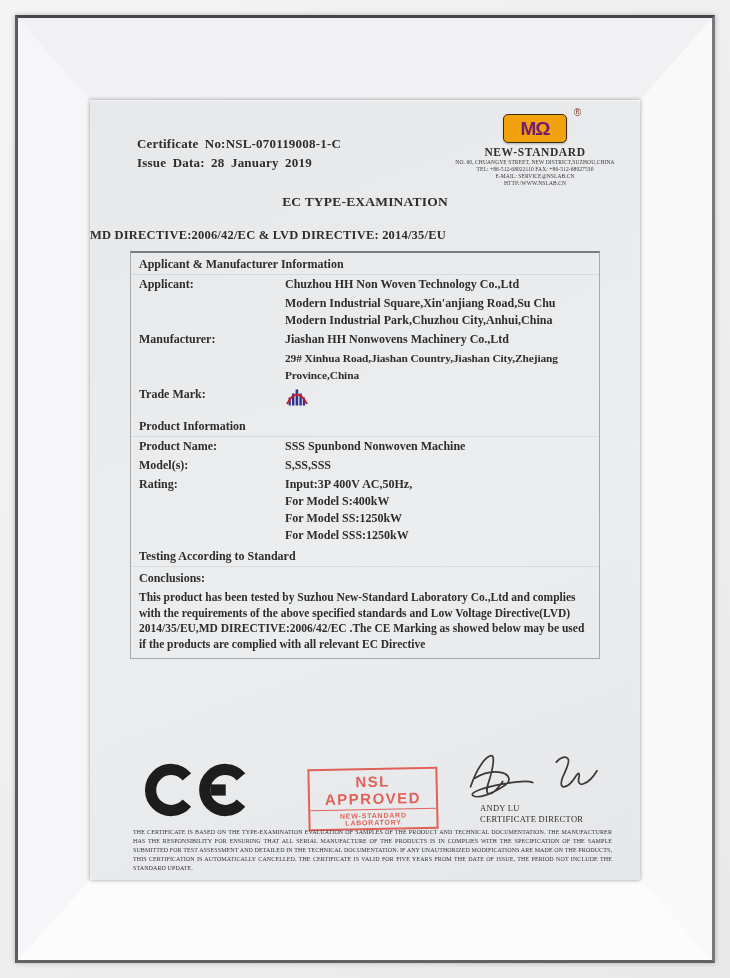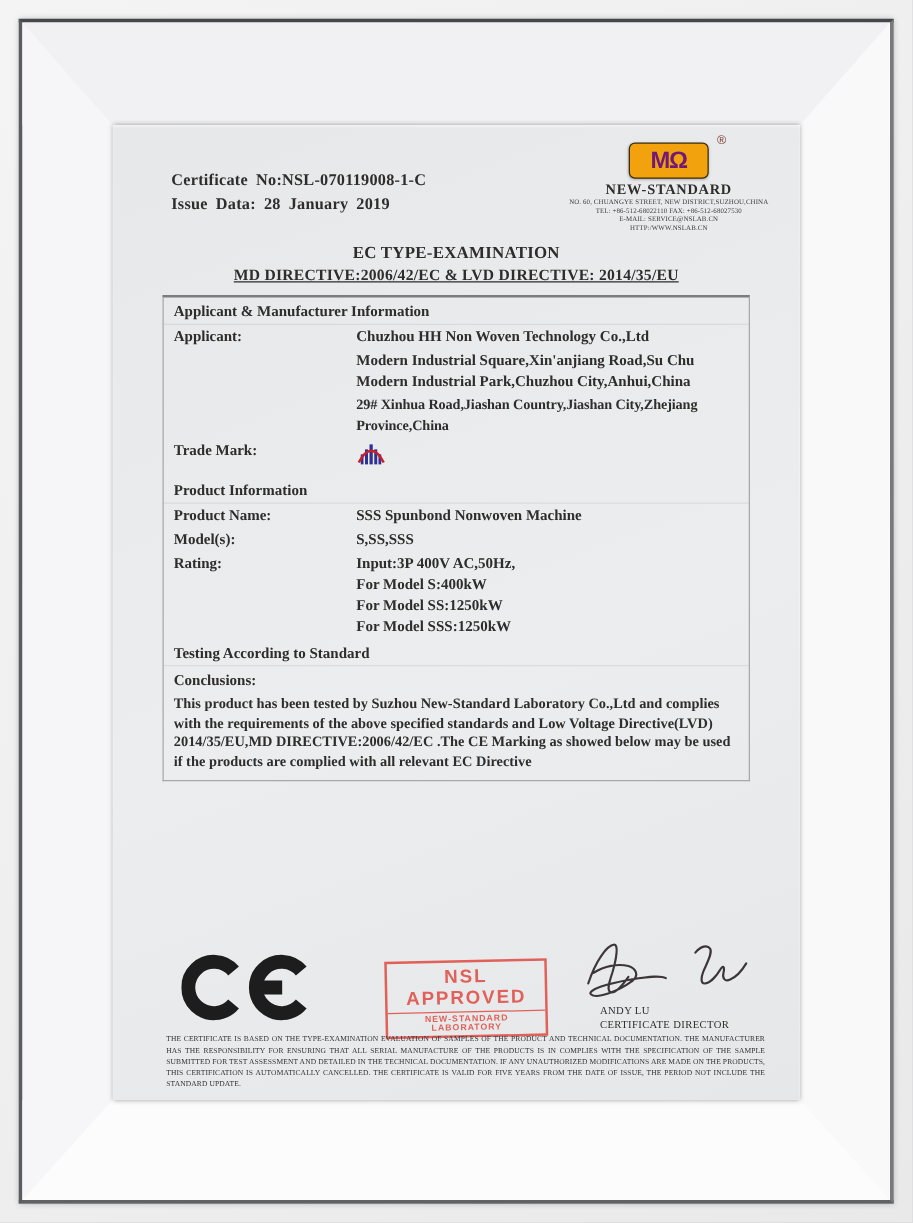--- a/index.html
+++ b/index.html
@@ -36,21 +36,21 @@
     display:flex;align-items:center;justify-content:center;
     font-family:"Liberation Sans","DejaVu Sans",sans-serif;font-weight:800;
     font-size:19px;letter-spacing:-1px;color:#701a75;box-shadow:0 1px 2px rgba(0,0,0,.25);
   }
   .reg-mark{position:absolute;top:-7px;right:-14px;font-size:10px;color:#7c3a34;font-family:"Liberation Sans",sans-serif;}
   .issuer-name{font-size:11.5px;font-weight:700;letter-spacing:.6px;margin-top:3px;}
   .issuer-contact{font-size:5.5px;line-height:7px;color:#3a3a3c;letter-spacing:.1px;margin-top:1px;font-family:"Liberation Serif",serif;}
   
   .title{text-align:center;font-size:31px;font-weight:600;letter-spacing:.5px;color:#222120;margin-top:14px;}
   .sub1{text-align:center;font-size:13.5px;font-weight:700;margin-top:7px;letter-spacing:.2px;}
-  .sub2{text-align:center;font-size:12.5px;font-weight:700;margin-top:3px;letter-spacing:.2px;text-decoration:underline;}
+  .sub2{text-align:left;font-size:12.5px;font-weight:700;margin-top:18px;letter-spacing:.2px;}
   
   .tbl{
     margin:8px 40px 0 40px;border:1px solid #a7a8aa;border-top:2px solid #7b7c7e;
     font-size:12px;font-weight:700;line-height:17px;
   }
   .t-row{display:flex;padding:1px 0;gap:41px;}
   .t-sec{padding:3px 8px 1px 8px;border-bottom:1px solid rgba(0,0,0,.07);}
   .t-label{flex:none;width:105px;padding-left:8px;white-space:pre-wrap;}
   .t-value{flex:1;padding-right:6px;}
   .t-value.small{font-size:11.4px;letter-spacing:-.1px;}
@@ -113,20 +113,24 @@
       <div class="t-row">
         <div class="t-label">Applicant:</div>
         <div class="t-value">Chuzhou HH Non Woven Technology Co.,Ltd</div>
       </div>
       <div class="t-row">
         <div class="t-label"></div>
         <div class="t-value">Modern Industrial Square,Xin'anjiang Road,Su Chu Modern Industrial Park,Chuzhou City,Anhui,China</div>
       </div>
 
       <div class="t-row">
+        <div class="t-label">Manufacturer:</div>
+        <div class="t-value">Jiashan HH Nonwovens Machinery Co.,Ltd</div>
+      </div>
+      <div class="t-row">
         <div class="t-label"></div>
         <div class="t-value small">29# Xinhua Road,Jiashan Country,Jiashan City,Zhejiang Province,China</div>
       </div>
 
       <div class="t-row">
         <div class="t-label">Trade Mark:</div>
         <div class="t-value tm-logo">
           <svg width="26" height="22" viewBox="0 0 26 22">
             <rect x="10.6" y="2.5" width="2.6" height="16" fill="#2e3192"></rect>
             <rect x="7.0" y="6.5" width="2.4" height="12" fill="#2e3192"></rect>

